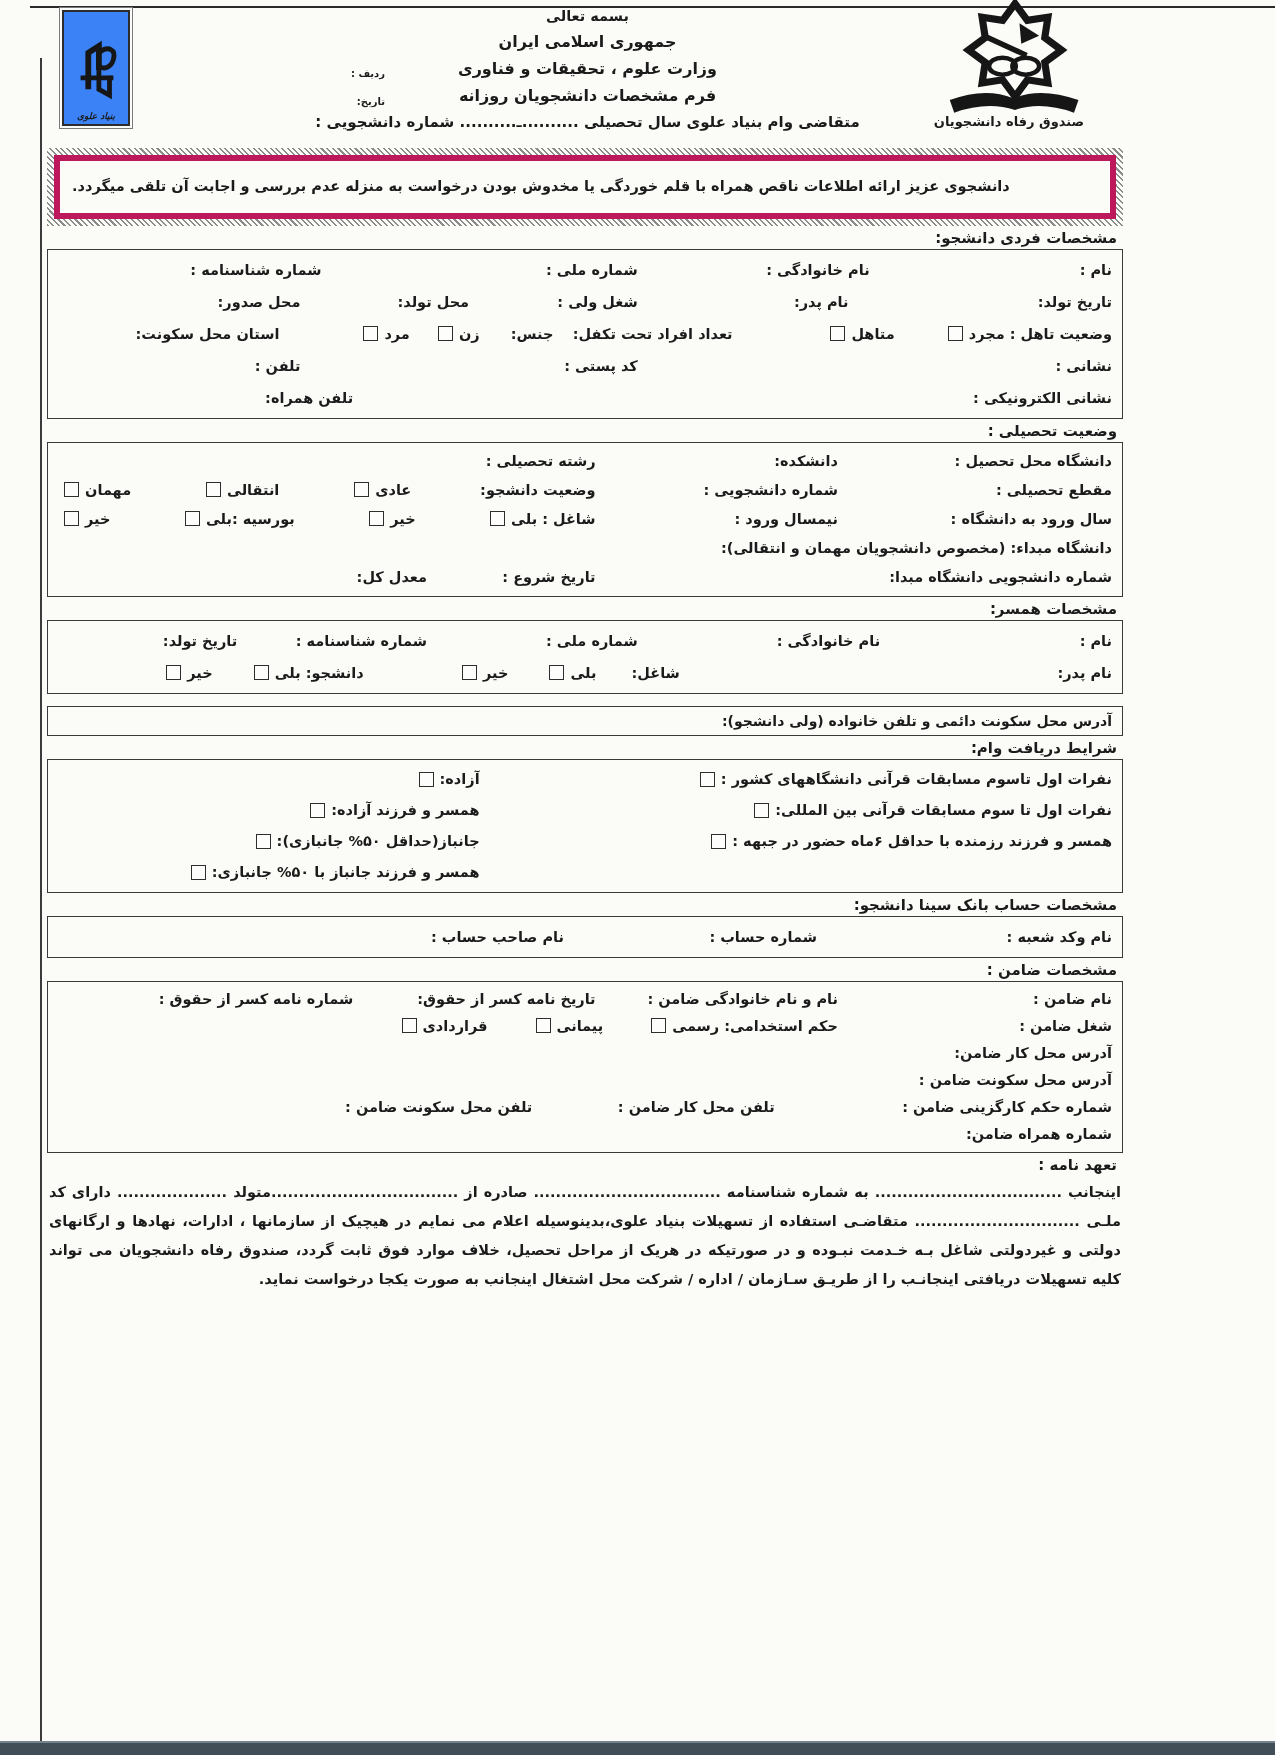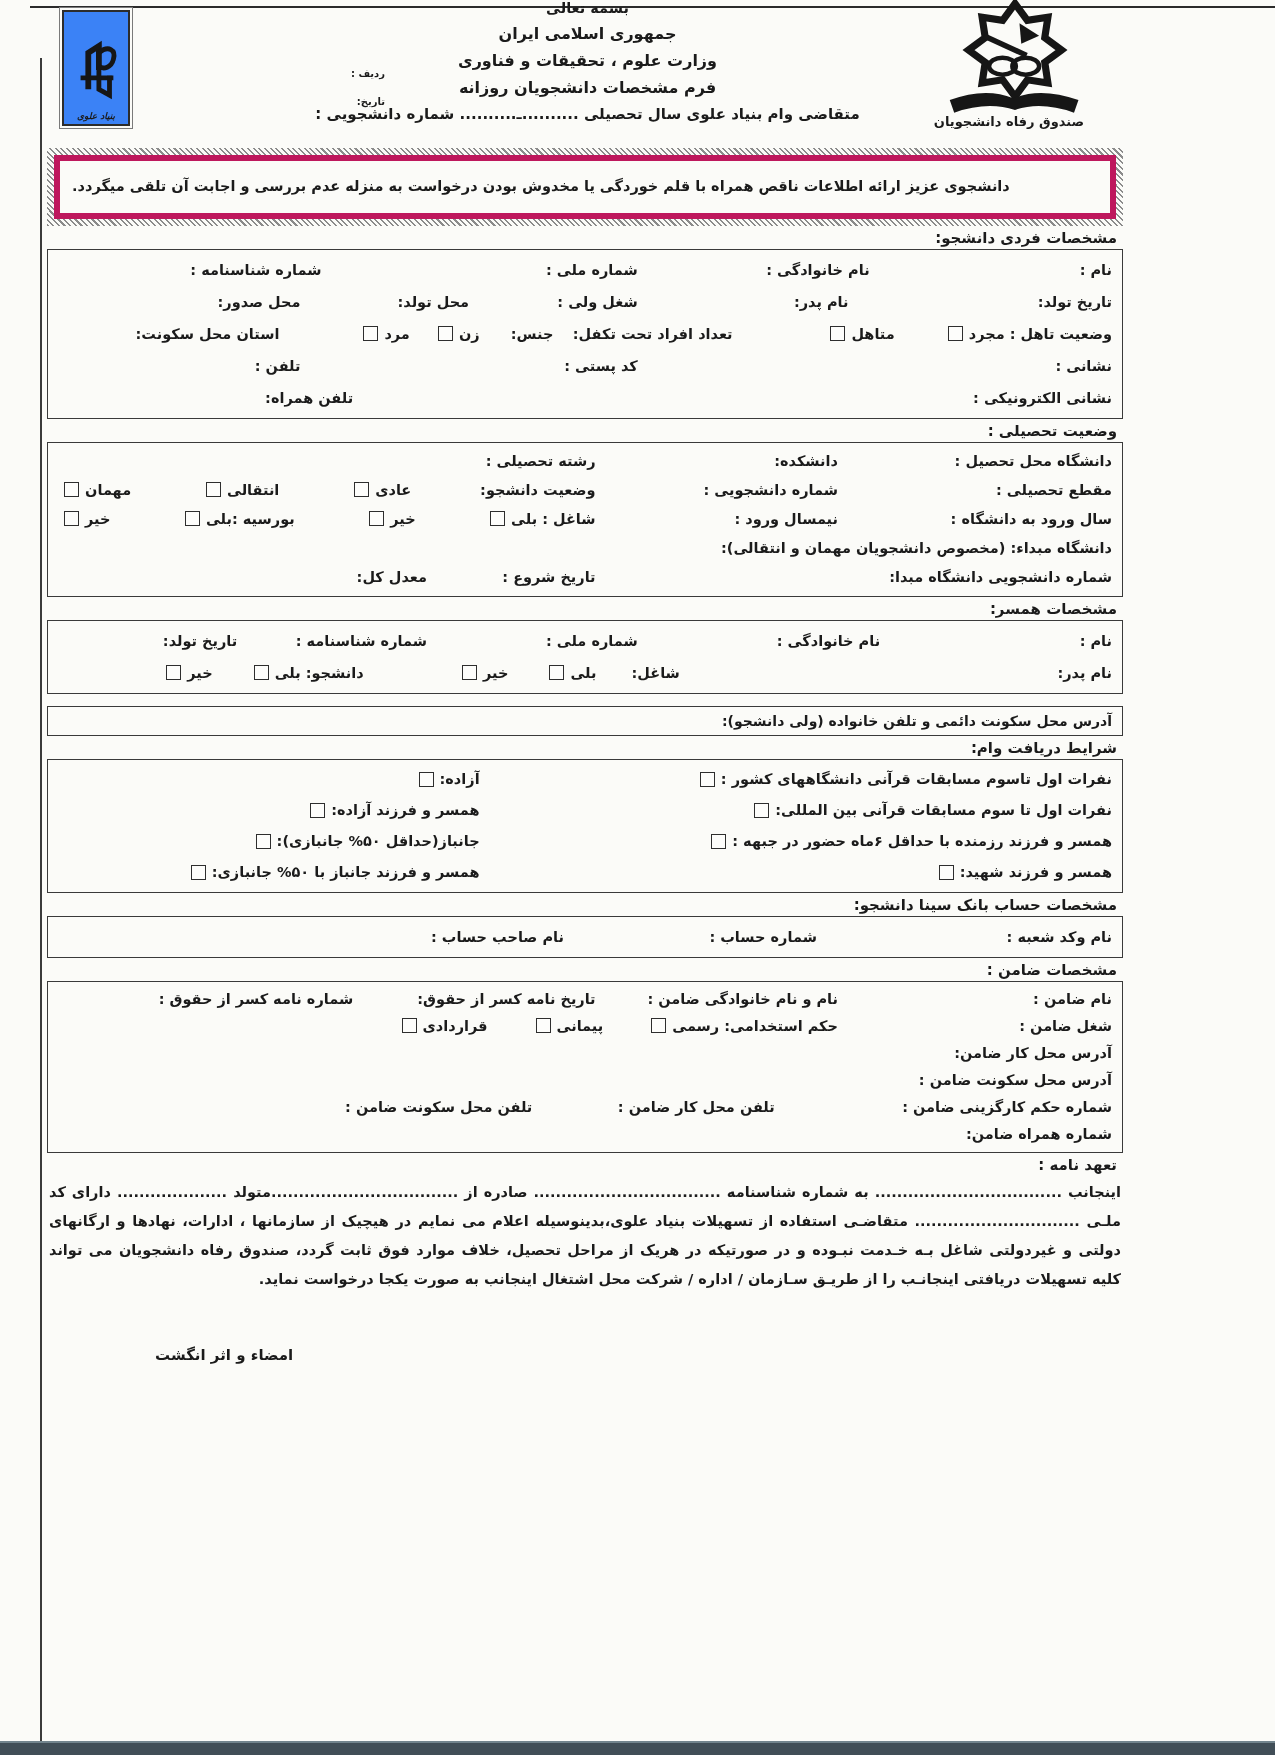--- a/index.html
+++ b/index.html
@@ -7,21 +7,21 @@
         font-family:"DejaVu Sans",sans-serif;color:#1b1b1b;overflow:hidden;direction:rtl;margin:0 auto;}
   .topline{position:absolute;left:30px;right:0;top:6px;height:2px;background:#2b2b2b;}
   .leftline{position:absolute;left:40px;top:58px;bottom:13px;width:2px;background:#3b3b3b;}
   .bottombar{position:absolute;left:0;right:0;bottom:0;height:12px;background:#414e57;border-top:2px solid #72848d;}
 
   
   .logo-alavi{position:absolute;left:62px;top:10px;width:64px;height:112px;border:2px solid #2c2c2c;
               outline:1px solid #7a7a7a;outline-offset:2px;display:flex;flex-direction:column;
               align-items:center;justify-content:flex-end;background:#3b82f6;}
   .logo-alavi .cap{font-size:9px;font-weight:bold;font-style:italic;padding-bottom:3px;white-space:nowrap;}
-  .hdr-center{position:absolute;left:150px;right:250px;top:0;text-align:center;font-weight:bold;}
+  .hdr-center{position:absolute;left:150px;right:250px;top:8px;text-align:center;font-weight:bold;}
   .hdr-center div{margin-bottom:8px;font-size:16px;}
   .hdr-center .l1{font-size:14.5px;}
   .hdr-center .l5{font-size:15px;}
   .hdr-side{position:absolute;width:90px;text-align:right;font-weight:bold;font-size:10px;}
   .logo-refah{position:absolute;left:900px;top:0px;width:218px;height:134px;text-align:center;}
   .logo-refah .cap{font-size:13px;font-weight:bold;margin-top:-4px;white-space:nowrap;}
 
   
   .content{position:absolute;left:47px;top:148px;width:1076px;}
   .notice{border:7px solid transparent;
@@ -200,24 +200,20 @@
             <span class="cbx"></span>
           </div>
         <div class="loan-line">
             <span>نفرات اول تا سوم مسابقات قرآنی بین المللی:</span>
             <span class="cbx"></span>
           </div>
         <div class="loan-line">
             <span>همسر و فرزند رزمنده با حداقل ۶ماه حضور در جبهه :</span>
             <span class="cbx"></span>
           </div>
-        <div class="loan-line">
-            <span>همسر و فرزند شهید:</span>
-            <span class="cbx"></span>
-          </div>
       </div>
       <div class="loan-col-l">
         <div class="loan-line">
             <span>آزاده:</span>
             <span class="cbx"></span>
           </div>
         <div class="loan-line">
             <span>همسر و فرزند آزاده:</span>
             <span class="cbx"></span>
           </div>
@@ -268,16 +264,15 @@
         <div class="cell" style="flex-basis:23%">تلفن محل کار ضامن :</div>
         <div class="cell" style="flex-basis:45%">تلفن محل سکونت ضامن :</div>
       </div>
       <div class="row h27">
         <div class="cell" style="flex-basis:100%">شماره همراه ضامن:</div>
       </div>
     </div>
 
     <div class="sec-label">تعهد نامه :</div>
     <div class="pledge-body">اینجانب .................................. به شماره شناسنامه .................................. صادره از ..................................متولد .................... دارای کد ملـی .............................. متقاضـی استفاده از تسهیلات بنیاد علوی،بدینوسیله اعلام می نمایم در هیچیک از سازمانها ، ادارات، نهادها و ارگانهای دولتی و غیردولتی شاغل بـه خـدمت نبـوده و در صورتیکه در هریک از مراحل تحصیل، خلاف موارد فوق ثابت گردد، صندوق رفاه دانشجویان می تواند کلیه تسهیلات دریافتی اینجانـب را از طریـق سـازمان / اداره / شرکت محل اشتغال اینجانب به صورت یکجا درخواست نماید.</div>
-    <div class="signature">امضاء و اثر انگشت</div>
 
   </div>
 </div>
 
 </body></html>

